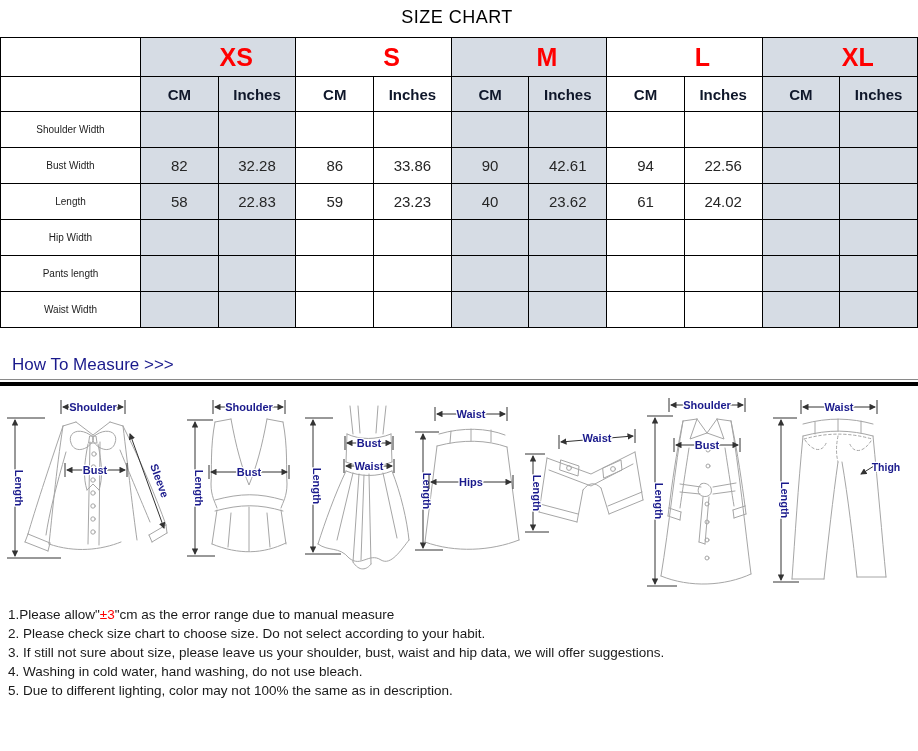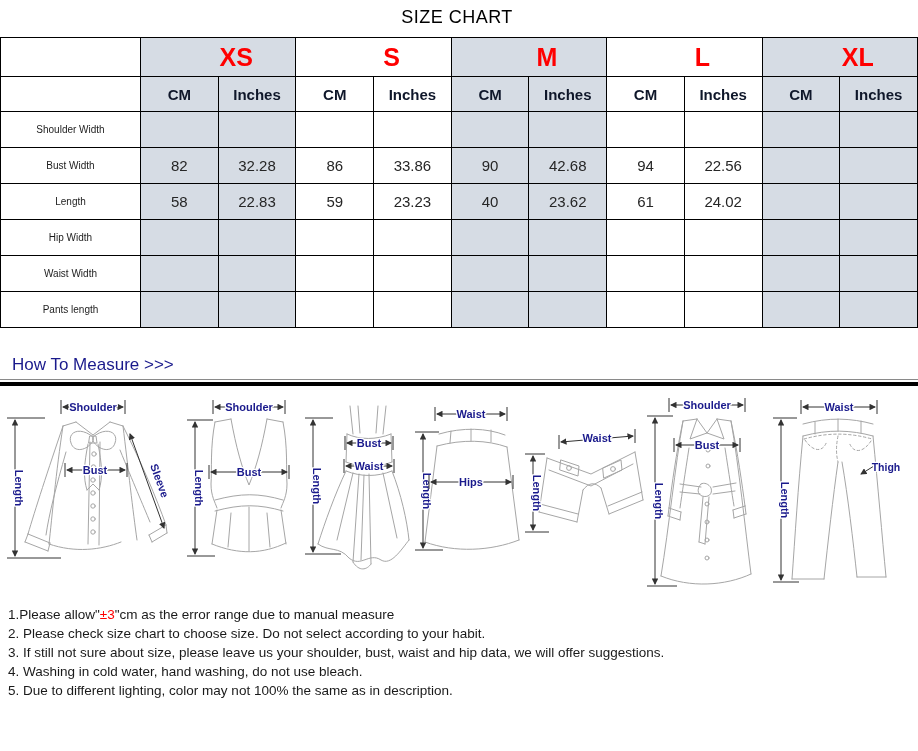--- a/index.html
+++ b/index.html
@@ -105,21 +105,21 @@
         <td></td>
         <td></td>
       </tr>
       <tr>
         <td class="lbl">Bust Width</td>
         <td>82</td>
         <td>32.28</td>
         <td>86</td>
         <td>33.86</td>
         <td>90</td>
-        <td>42.68</td>
+        <td>42.61</td>
         <td>94</td>
         <td>22.56</td>
         <td></td>
         <td></td>
       </tr>
       <tr>
         <td class="lbl">Length</td>
         <td>58</td>
         <td>22.83</td>
         <td>59</td>
@@ -138,34 +138,34 @@
         <td></td>
         <td></td>
         <td></td>
         <td></td>
         <td></td>
         <td></td>
         <td></td>
         <td></td>
       </tr>
       <tr>
+        <td class="lbl">Pants length</td>
+        <td></td>
+        <td></td>
+        <td></td>
+        <td></td>
+        <td></td>
+        <td></td>
+        <td></td>
+        <td></td>
+        <td></td>
+        <td></td>
+      </tr>
+      <tr>
         <td class="lbl">Waist Width</td>
-        <td></td>
-        <td></td>
-        <td></td>
-        <td></td>
-        <td></td>
-        <td></td>
-        <td></td>
-        <td></td>
-        <td></td>
-        <td></td>
-      </tr>
-      <tr>
-        <td class="lbl">Pants length</td>
         <td></td>
         <td></td>
         <td></td>
         <td></td>
         <td></td>
         <td></td>
         <td></td>
         <td></td>
         <td></td>
         <td></td>

